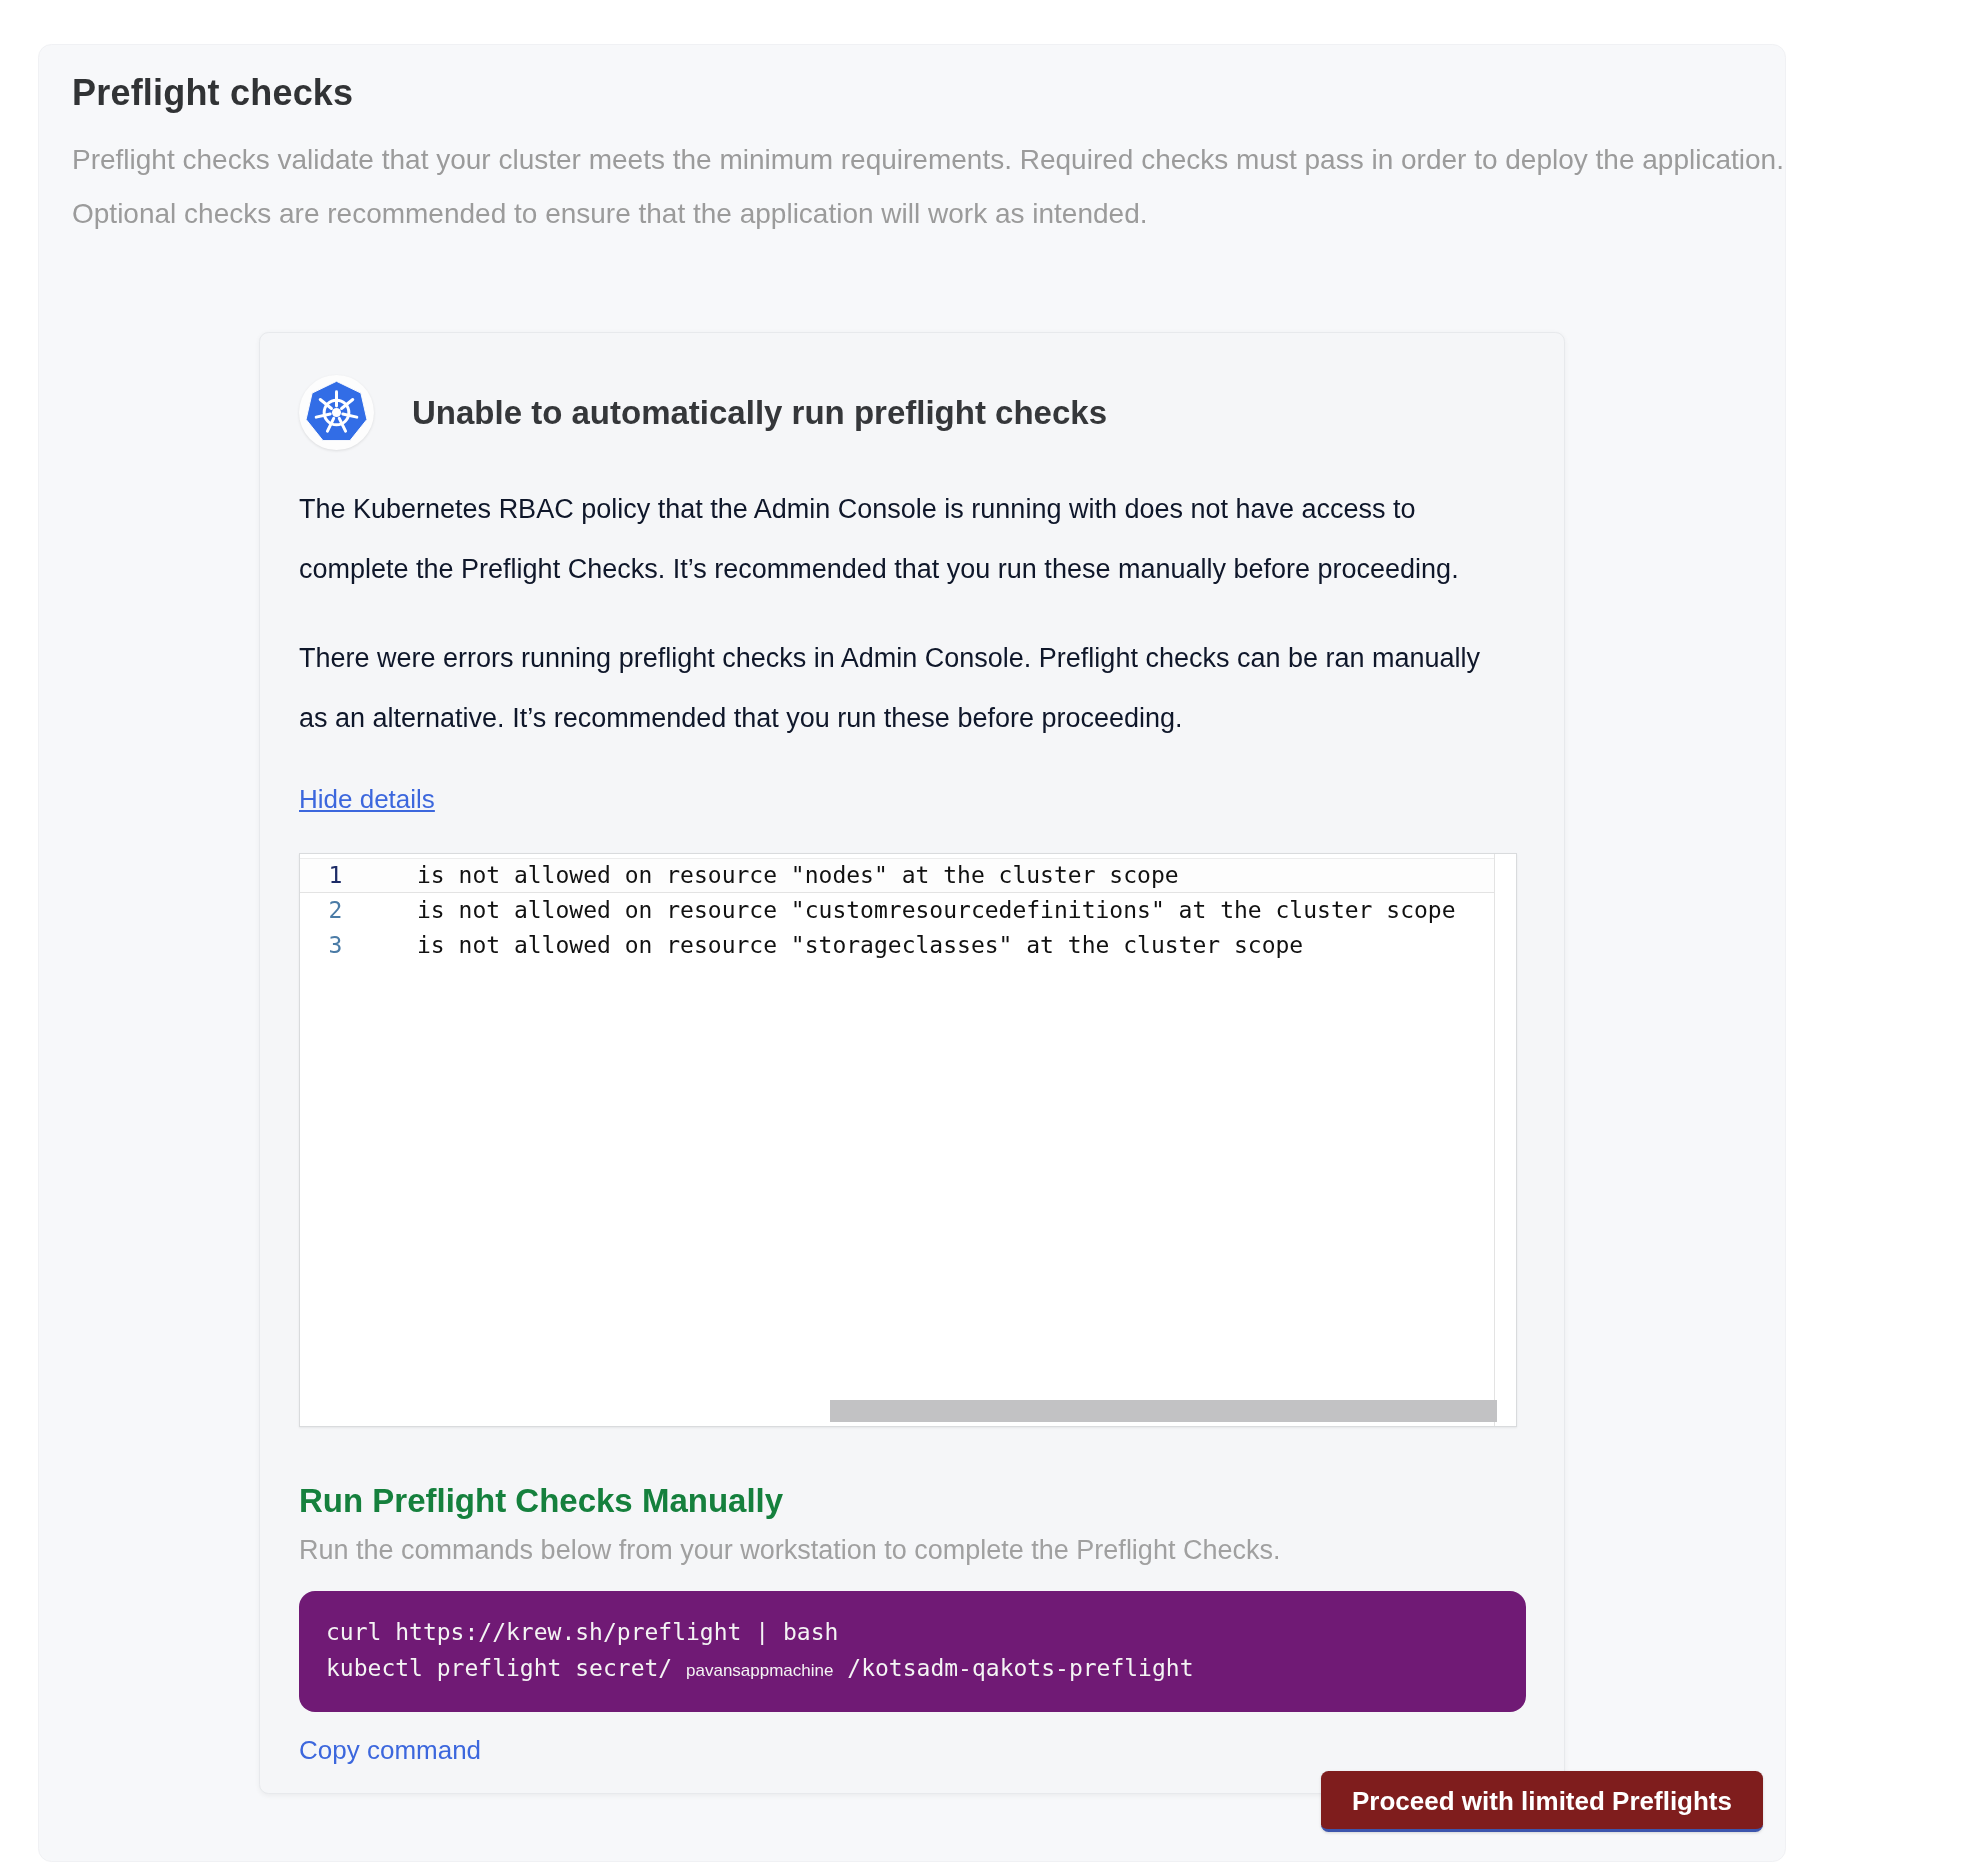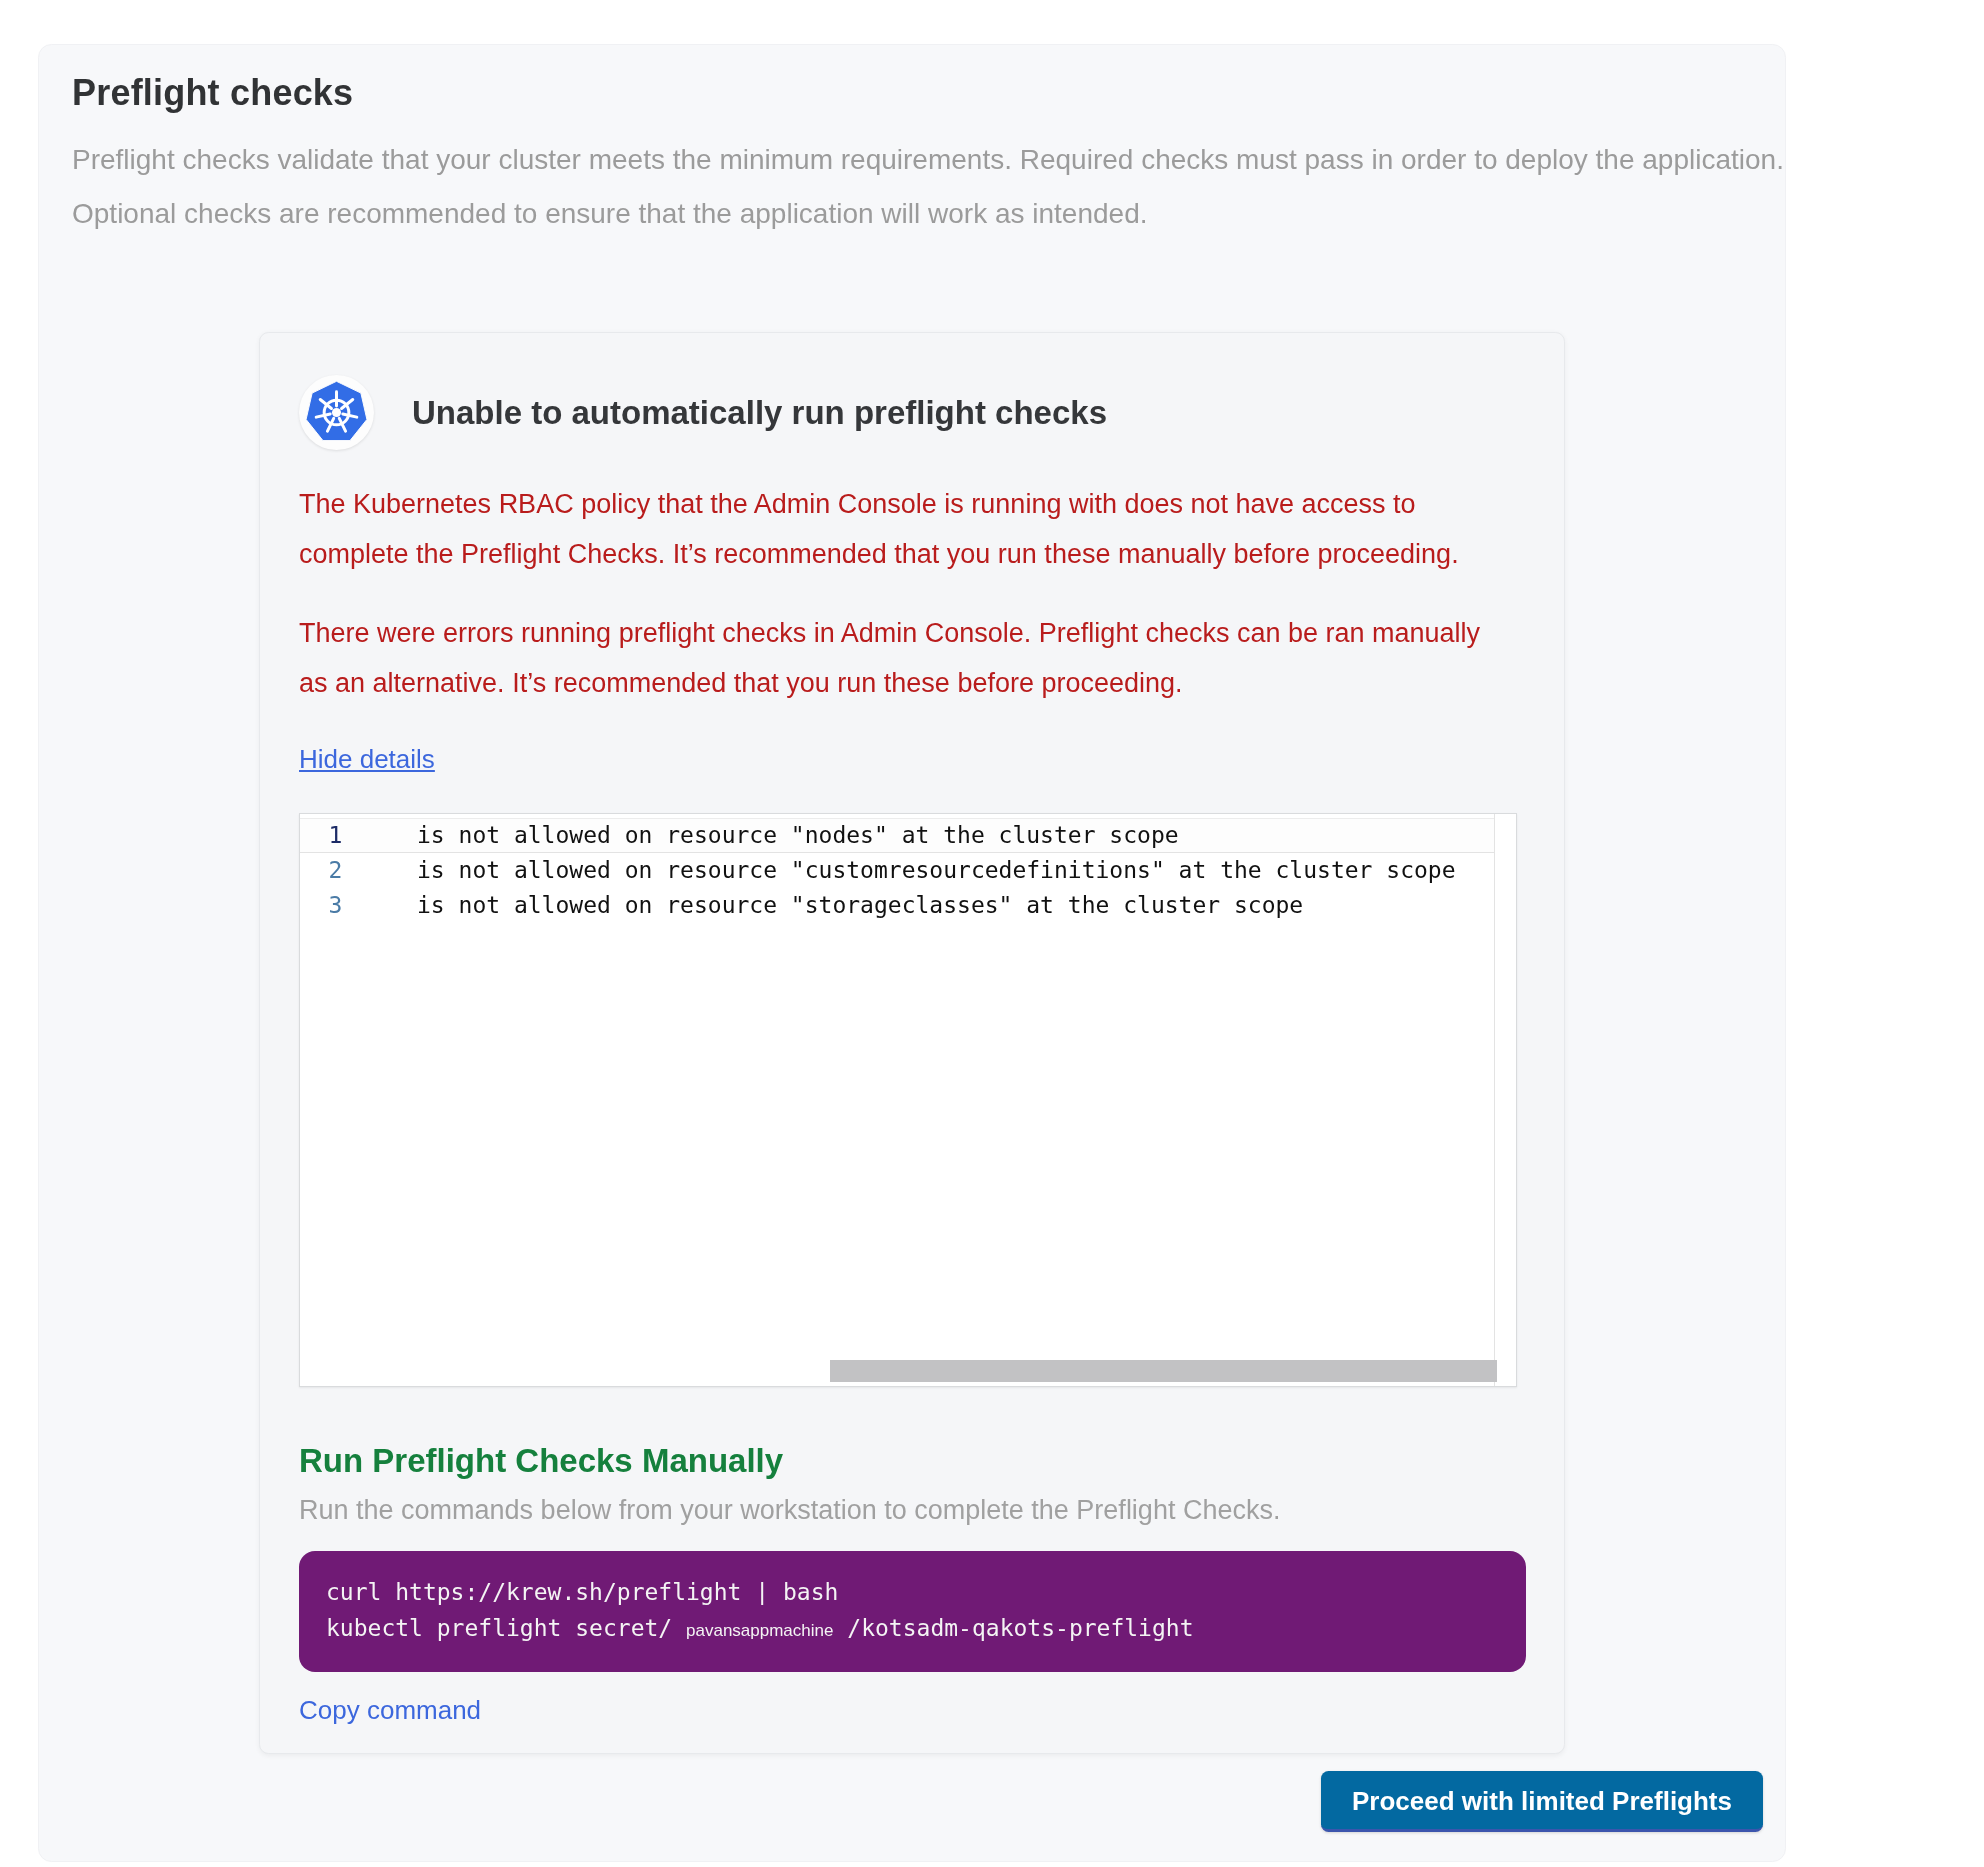--- a/index.html
+++ b/index.html
@@ -58,22 +58,22 @@
   }
   h2.card-title {
     margin: 0;
     font-size: 33px;
     font-weight: 700;
     color: #35373a;
   }
   p.card-p {
     margin: 29px 0 0 0;
     font-size: 27px;
-    line-height: 50px;
-    color: #b91c1c;
+    line-height: 60px;
+    color: #0f172a;
     width: 1214px;
   }
   a.link {
     color: #3c67dd;
     font-size: 26px;
     cursor: pointer;
     text-decoration: none;
     display: inline-block;
   }
   a.underline { text-decoration: underline; }
@@ -157,21 +157,21 @@
   .t-line .ns {
     font-family: "Liberation Sans", sans-serif;
     font-size: 17px;
   }
   .copy-link { margin-top: 23px; }
 
   button.proceed-btn {
     position: absolute;
     right: 22px;
     bottom: 29px;
-    background: #0369a1;
+    background: #7f1d1d;
     border: none;
     border-bottom: 3.8px solid #3c55ad;
     border-radius: 7.6px;
     color: #ffffff;
     font-family: "Liberation Sans", sans-serif;
     font-size: 26px;
     font-weight: 700;
     padding: 14.3px 31px 12.4px 31px;
     cursor: pointer;
     box-shadow: 0 1px 2.9px rgba(0,0,0,0.15);

